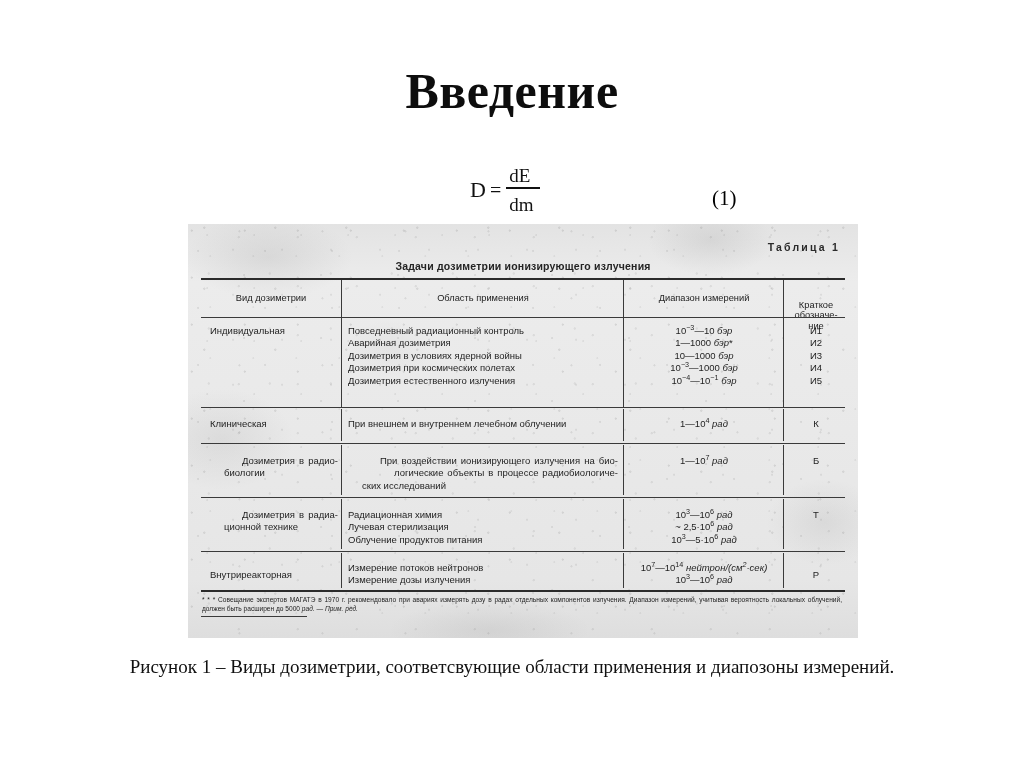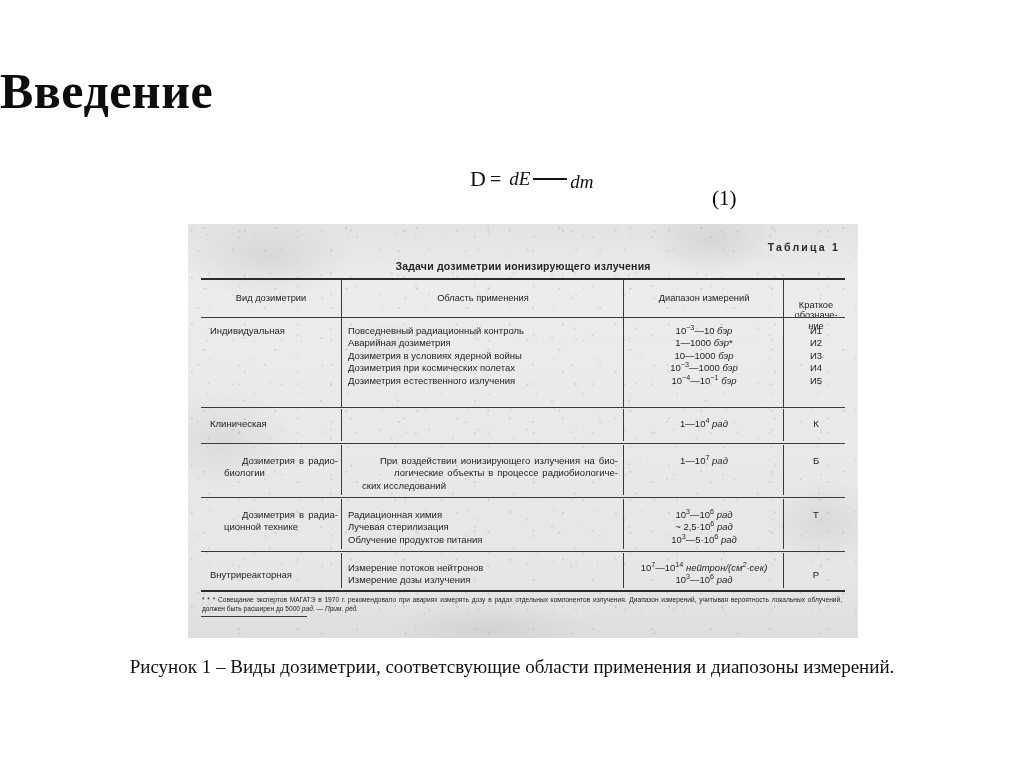--- a/index.html
+++ b/index.html
@@ -15,20 +15,21 @@
     color: #000000;
     position: relative;
   }
 
   
   .slide-title {
     position: absolute;
     left: 0;
     top: 62px;
     width: 1024px;
+    text-align: center;
     font-family: "Liberation Serif", "DejaVu Serif", serif;
     font-size: 50px;
     font-weight: bold;
     letter-spacing: 0.5px;
     color: #0d0d0d;
   }
 
   
   .formula-row {
     position: absolute;
@@ -50,24 +51,22 @@
     font-family: "Liberation Serif", "DejaVu Serif", serif;
     font-size: 22px;
     padding-right: 4px;
   }
   .formula .eq {
     font-size: 20px;
     padding: 0 5px 0 0;
   }
   .frac {
     display: inline-flex;
-    flex-direction: row;
-    align-items: center;
+    flex-direction: column;
     line-height: 1.05;
-    font-style: italic;
     font-family: "Liberation Serif", "DejaVu Serif", serif;
   }
   .frac .num { font-size: 19px; padding: 0 3px 1px 3px; }
   .frac .den { font-size: 19px; padding: 6px 3px 0 3px; }
   .frac .bar {
     width: 100%;
     min-width: 34px;
     height: 2px;
     background: #111;
   }
@@ -277,20 +276,23 @@
     <div>И1</div>
     <div>И2</div>
     <div>И3</div>
     <div>И4</div>
     <div>И5</div>
   </div>
 
   <div class="cell" style="left:22px; top:194px; width:128px;">
     <div>Клиническая</div>
   </div>
+  <div class="cell" style="left:160px; top:194px; width:270px;">
+    <div>При внешнем и внутреннем лечебном облучении</div>
+  </div>
   <div class="cell center" style="left:440px; top:194px; width:152px;">
     <div class="rng">1—10<sup>4</sup> <i>рад</i></div>
   </div>
   <div class="cell center" style="left:600px; top:194px; width:56px;">
     <div>К</div>
   </div>
 
   <div class="cell" style="left:22px; top:231px; width:128px;">
     <div class="jst">Дозиметрия в радио-</div>
     <div style="padding-left:14px;">биологии</div>

